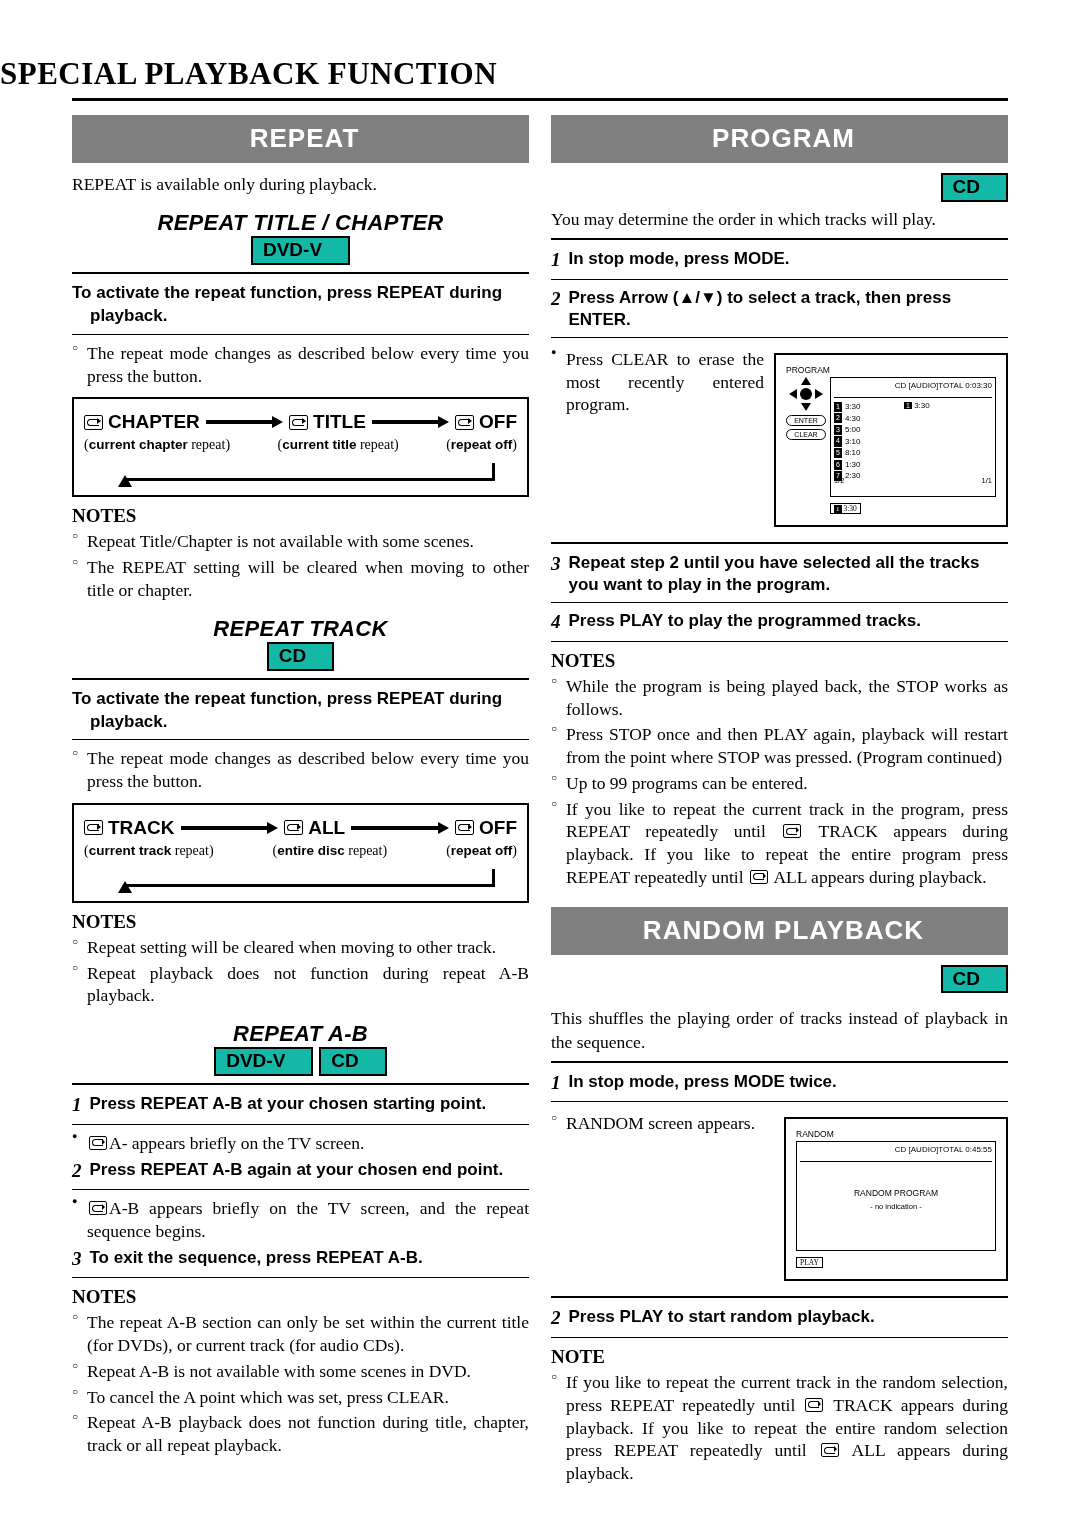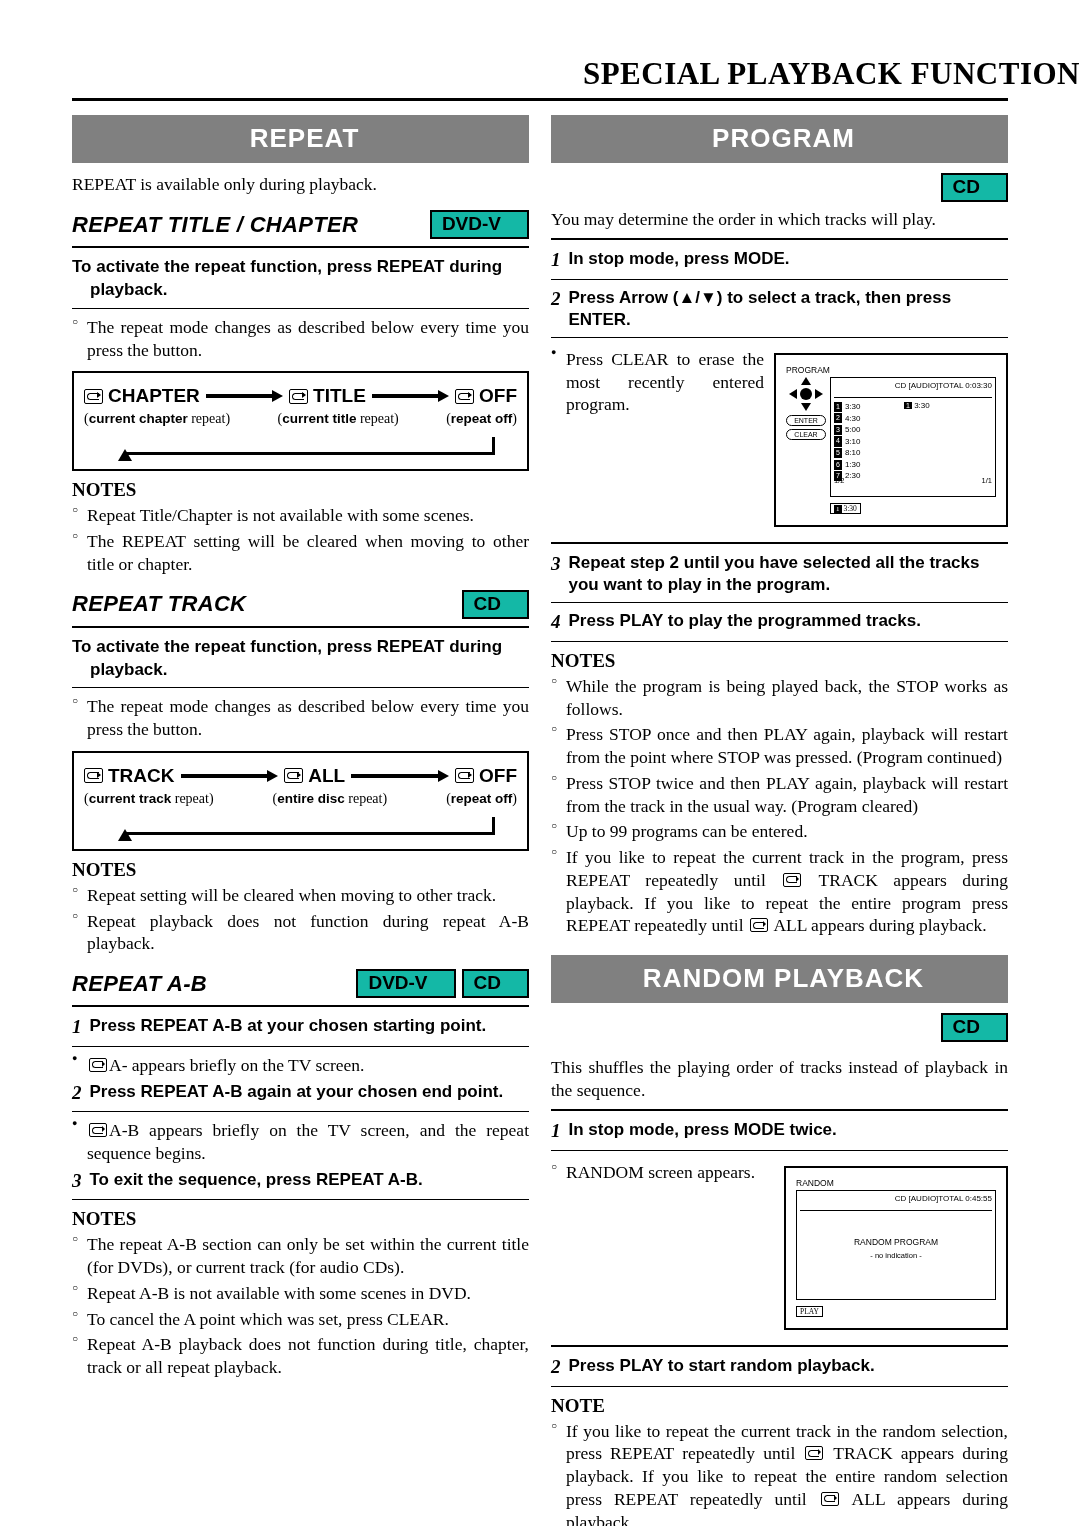--- a/index.html
+++ b/index.html
@@ -7,27 +7,26 @@
     width:1080px; height:1526px;
     background:#ffffff;
     font-family:"Liberation Serif", serif;
     color:#000;
     position:relative;
   }
   .page { position:relative; width:1080px; height:1526px; padding:0; box-sizing:border-box; }
 
   
   .page-title {
-    text-align:right;
+    text-align:left;
     font-family:"Liberation Serif", serif;
     font-weight:bold;
     font-size:31px;
     letter-spacing:0.5px;
     margin:56px 0 6px 0;
-    padding-left:10px;
   }
   .title-rule { border-bottom:3px solid #000; margin:0 72px 14px 72px; }
 
   
   .cols { display:flex; gap:22px; padding:0 72px; box-sizing:border-box; }
   .col { width:464px; }
 
   
   .band {
     background:#808080;
@@ -58,21 +57,21 @@
   }
   .bullet:before {
     content:"\25CF";
     position:absolute;
     left:0; top:-1px;
     font-size:9px;
   }
   .bullet.ring:before { content:"\25CB"; font-size:10px; }
 
   
-  .subhead-row { display:flex; align-items:center; justify-content:space-between; margin-top:14px; }
+  .subhead-row { display:flex; align-items:center; justify-content:space-between; margin-top:14px;flex-direction:column; }
   .subhead {
     font-family:"Liberation Sans", sans-serif;
     font-style:italic;
     font-weight:bold;
     font-size:22px;
     letter-spacing:0.3px;
   }
   .badges { display:flex; gap:6px; }
   .badge {
     border:2px solid #000;
@@ -487,21 +486,20 @@
       <div class="hr-thin"></div>
       <div class="step">
         <span class="num">4</span>
         <span class="txt">Press PLAY to play the programmed tracks.</span>
       </div>
       <div class="hr-thin"></div>
 
       <div class="notes-h">NOTES</div>
       <div class="bullet ring">While the program is being played back, the STOP works as follows.</div>
       <div class="bullet ring">Press STOP once and then PLAY again, playback will restart from the point where STOP was pressed. (Program continued)</div>
-      <div class="bullet ring">Press STOP twice and then PLAY again, playback will restart from the track in the usual way. (Program cleared)</div>
       <div class="bullet ring">Up to 99 programs can be entered.</div>
       <div class="bullet ring">
         <span>If you like to repeat the current track in the program, press REPEAT repeatedly until</span>
         <span class="inlineicon"></span>
         <span>TRACK appears during playback. If you like to repeat the entire program press REPEAT repeatedly until</span>
         <span class="inlineicon"></span>
         <span>ALL appears during playback.</span>
       </div>
 
       <div class="band" style="margin-top:18px;">RANDOM PLAYBACK</div>

